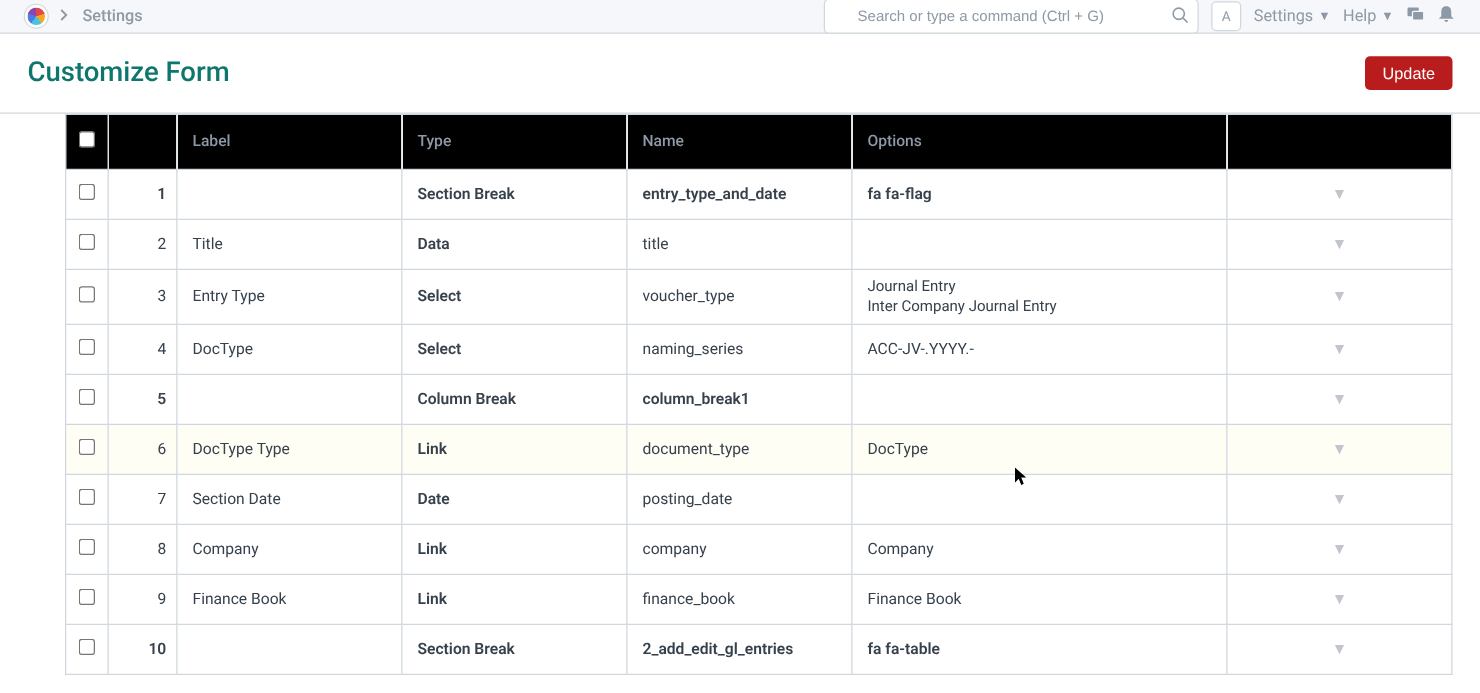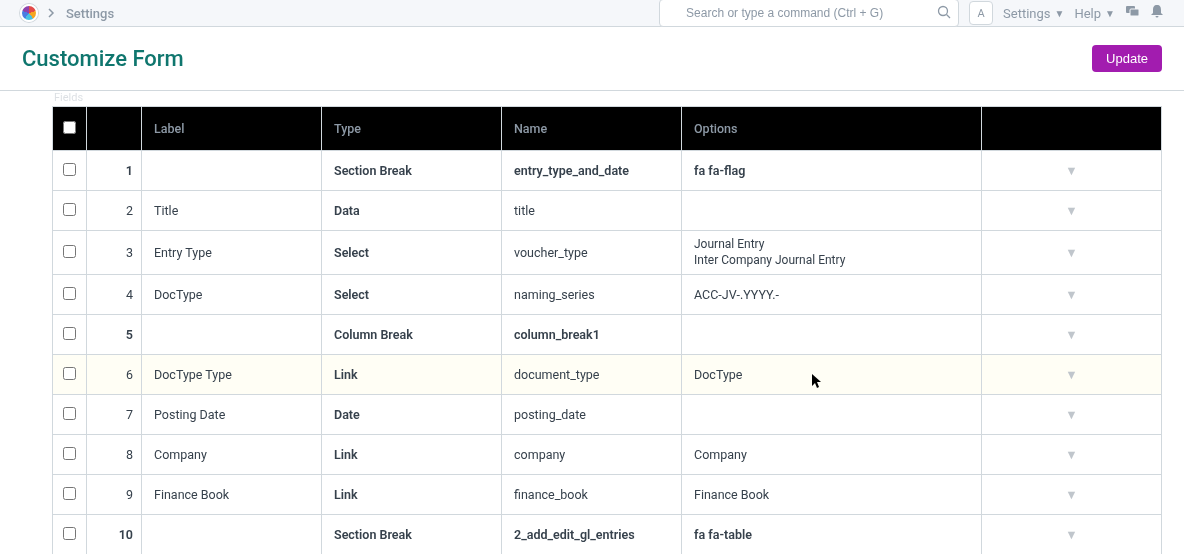--- a/index.html
+++ b/index.html
@@ -13,21 +13,21 @@
     .search-box { position: relative; width: 300px; }
     .search-box input { width: 100%; height: 28px; padding: 0 30px 0 26px; border: 1px solid #d1d8dd; border-radius: 4px; background: #fff; font-size: 12px; color: #3b82f6; }
     .search-box input::placeholder { color: #8d99a6; }
     .search-icon { position: absolute; right: 8px; top: 6px; color: #8d99a6; }
     .avatar-box { width: 24px; height: 24px; border: 1px solid #d1d8dd; border-radius: 4px; display: flex; align-items: center; justify-content: center; color: #8d99a6; font-size: 11px; background: #fff;}
     .nav-link { color: #8d99a6; font-size: 13px; cursor: pointer; display: flex; align-items: center; gap: 4px; }
     .nav-icon { color: #8d99a6; cursor: pointer; }
     
     .page-header { padding: 18px 22px; border-bottom: 1px solid #d1d8dd; display: flex; align-items: center; }
     .page-title { font-size: 22px; font-weight: 500; color: #0f766e; flex: 1; }
-    .btn-primary { background: #a21caf; color: #fff; border: none; padding: 6px 14px; border-radius: 4px; font-size: 13px; cursor: pointer; font-weight: 400; }
+    .btn-primary { background: #b91c1c; color: #fff; border: none; padding: 6px 14px; border-radius: 4px; font-size: 13px; cursor: pointer; font-weight: 400; }
     
     .content-wrap { padding: 0 22px 0 52px; }
     .fields-label { color: #8d99a6; font-size: 11px; margin-bottom: 2px; margin-left: 2px;}
     
     table { width: 100%; border-collapse: collapse; table-layout: fixed; }
     th, td { border: 1px solid #d1d8dd; padding: 0 12px; text-align: left; font-size: 12.5px; color: #36414c; height: 40px; vertical-align: middle; overflow: hidden; }
     thead th { background: #000000; color: #8d99a6; font-weight: 500; height: 44px; }
     col.cb { width: 34px; }
     col.idx { width: 55px; }
     col.label { width: 180px; }
@@ -91,21 +91,20 @@
       </svg>
   </span>
 </div>
 
 <div class="page-header">
   <h1 class="page-title">Customize Form</h1>
   <button class="btn-primary">Update</button>
 </div>
 
 <div class="content-wrap">
-  <div class="fields-label" style="opacity:0.3">Fields</div>
   <table>
     <colgroup>
       <col class="cb">
         <col class="idx">
         <col class="label">
         <col class="type">
         <col class="name">
         <col class="options">
         <col class="actions">
     </colgroup>
@@ -173,21 +172,21 @@
           <td class="idx-cell ">6</td>
           <td class="">DocType Type</td>
           <td class="bold">Link</td>
           <td class="">document_type</td>
           <td class="">DocType</td>
           <td class="actions-cell"><span class="caret">▼</span></td>
         </tr>
         <tr>
           <td class="cb-cell"><input type="checkbox" style=""></td>
           <td class="idx-cell ">7</td>
-          <td class="">Posting Date</td>
+          <td class="">Section Date</td>
           <td class="bold">Date</td>
           <td class="">posting_date</td>
           <td class=""></td>
           <td class="actions-cell"><span class="caret">▼</span></td>
         </tr>
         <tr>
           <td class="cb-cell"><input type="checkbox" style=""></td>
           <td class="idx-cell ">8</td>
           <td class="">Company</td>
           <td class="bold">Link</td>

